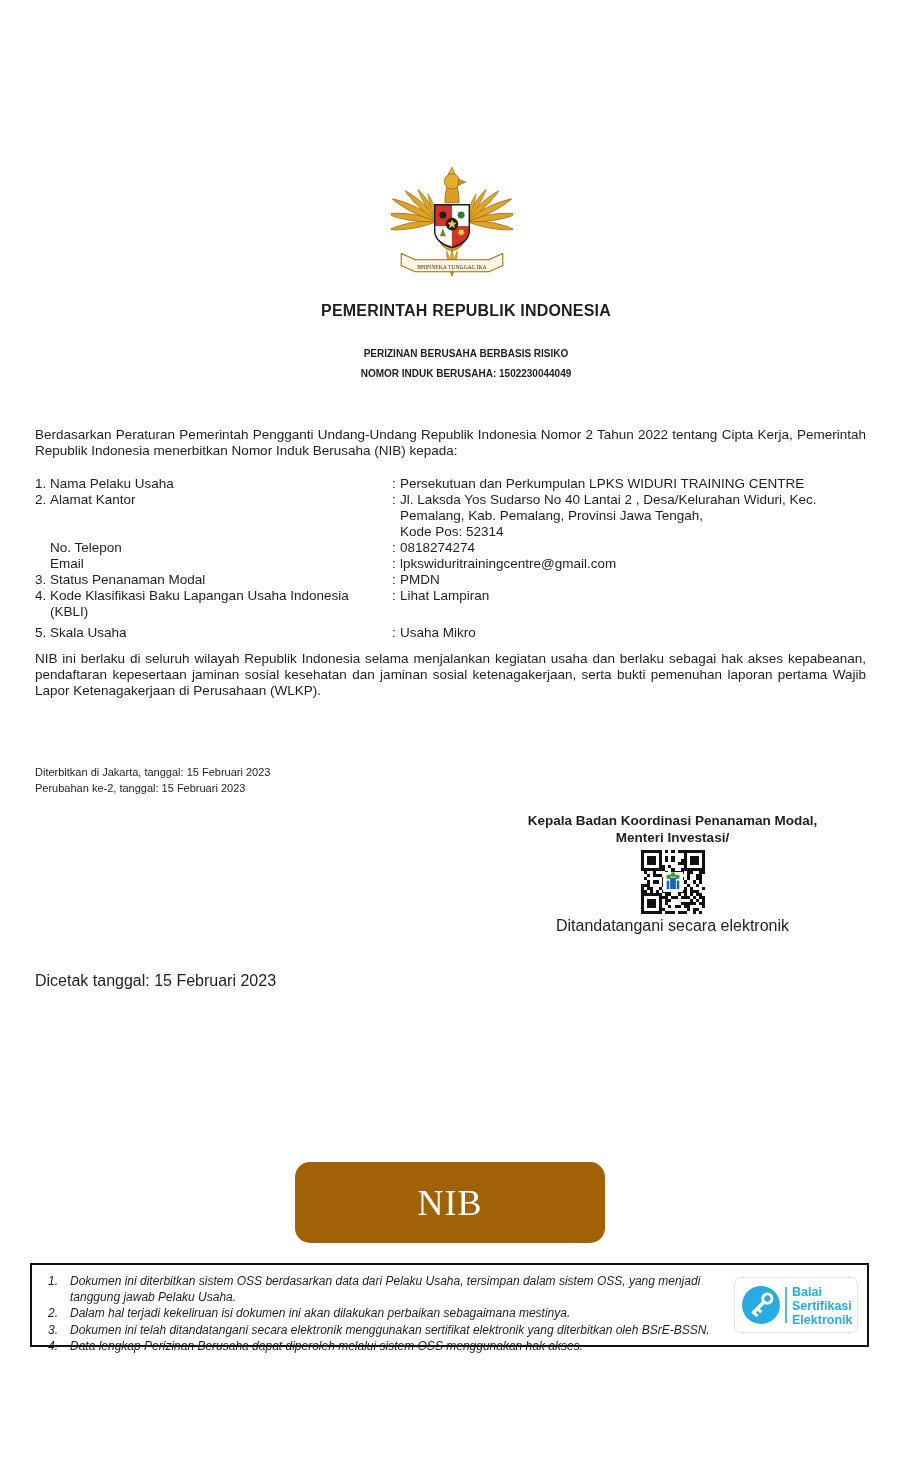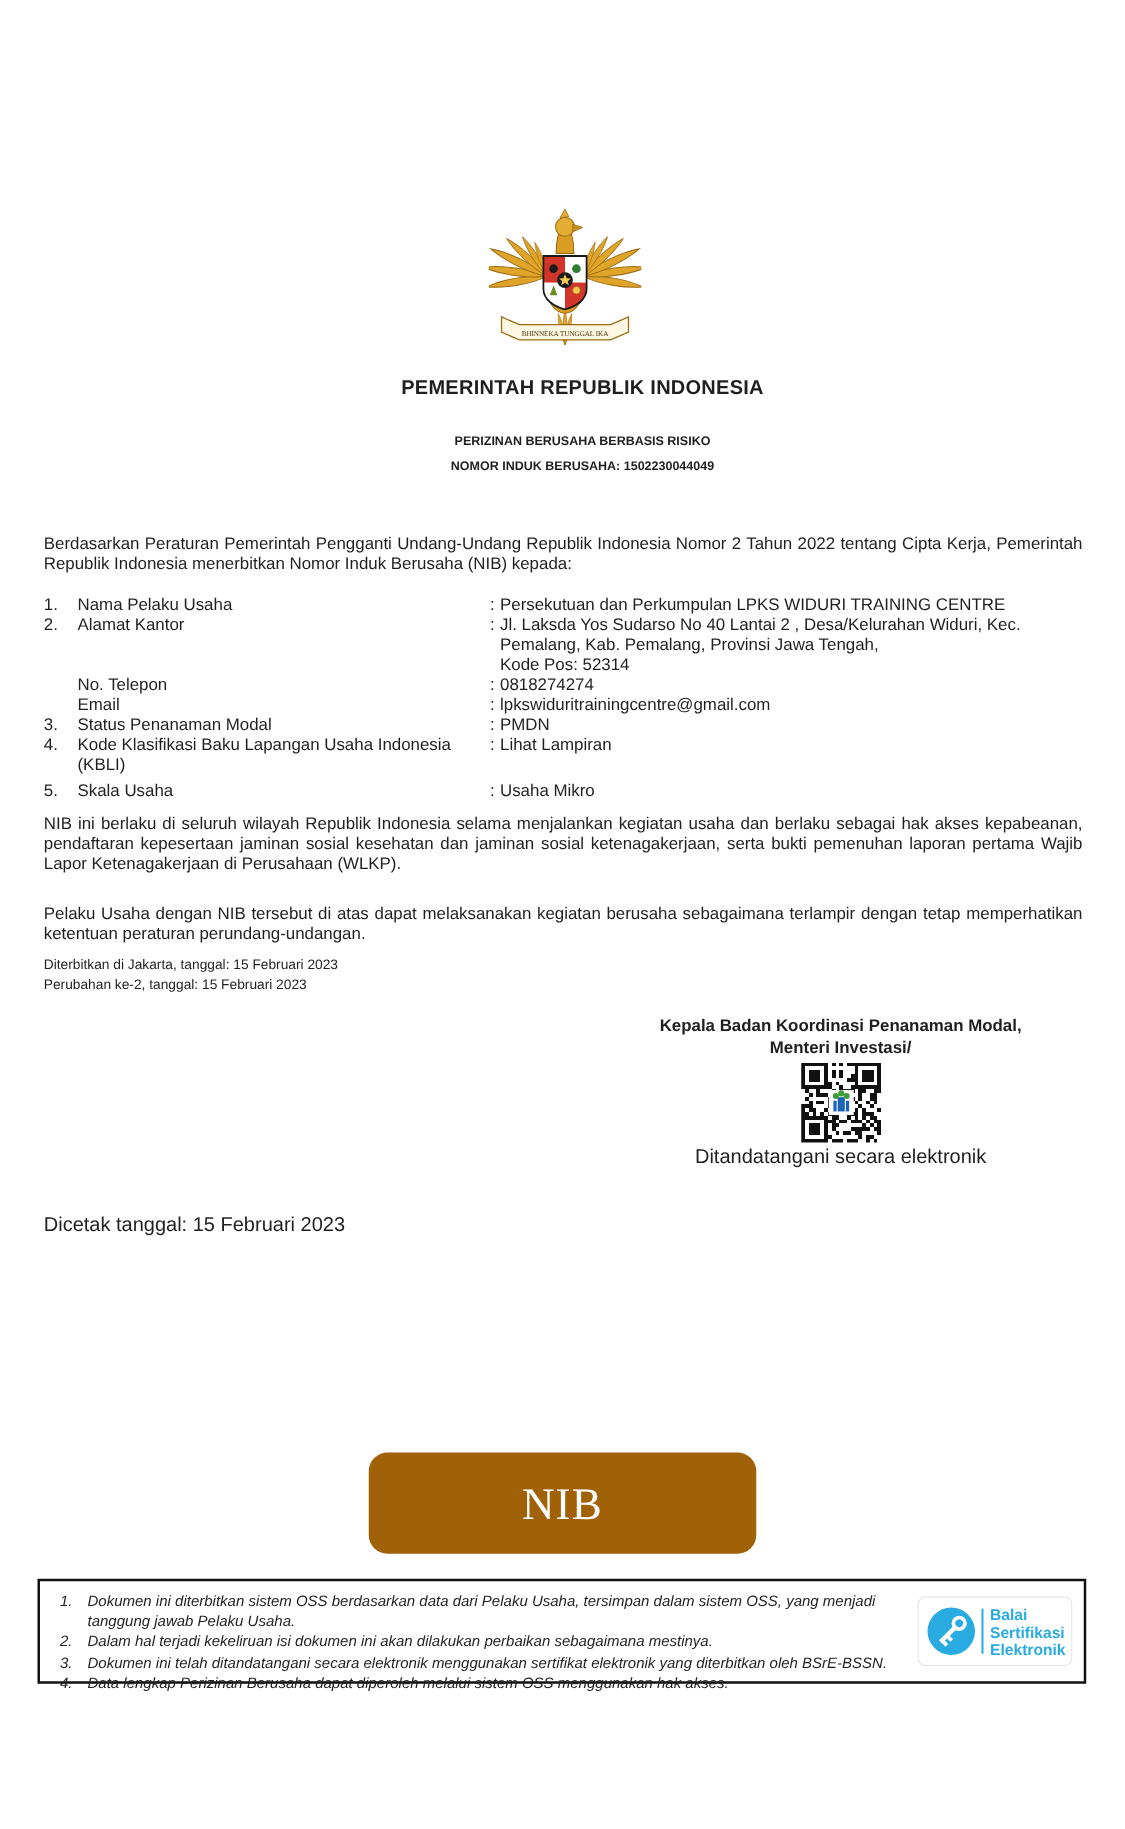--- a/index.html
+++ b/index.html
@@ -12,21 +12,21 @@
   
   .hdr{position:absolute;left:16px;top:302px;width:900px;text-align:center;}
   .hdr .gov{font-size:16px;font-weight:700;letter-spacing:.2px;}
   .hdr .doc{margin-top:24px;font-size:10px;font-weight:700;line-height:20px;}
   
   .intro{position:absolute;left:35px;top:427px;width:831px;font-size:13.5px;line-height:16px;text-align:justify;}
   
   .identity{position:absolute;left:35px;top:476px;width:831px;font-size:13.5px;line-height:16px;}
   .id-row{display:grid;grid-template-columns:15px 342px 8px 1fr;}
   .id-row .num{white-space:nowrap;}
-  .id-row .label{white-space:pre-line;margin-left:12px;}
+  .id-row .label{white-space:pre-line;}
   .id-row .colon{text-align:left;}
   .id-row .value{white-space:pre-line;}
   .id-row.gap-top{margin-top:5px;}
   
   .para{position:absolute;left:35px;width:831px;font-size:13.5px;line-height:16px;text-align:justify;}
   .para-validity{top:651px;}
   .para-obligation{top:723px;}
   .issued{position:absolute;left:35px;top:764px;width:600px;font-size:11px;line-height:16px;}
   
   .sig{position:absolute;left:495px;top:812px;width:355px;text-align:center;font-size:13.5px;}
@@ -170,21 +170,20 @@
     </div>
     <div class="id-row gap-top">
       <span class="num">5.</span>
       <span class="label">Skala Usaha</span>
       <span class="colon">:</span>
       <span class="value">Usaha Mikro</span>
     </div>
   </div>
 
   <div class="para para-validity">NIB ini berlaku di seluruh wilayah Republik Indonesia selama menjalankan kegiatan usaha dan berlaku sebagai hak akses kepabeanan, pendaftaran kepesertaan jaminan sosial kesehatan dan jaminan sosial ketenagakerjaan, serta bukti pemenuhan laporan pertama Wajib Lapor Ketenagakerjaan di Perusahaan (WLKP).</div>
-  <div class="para para-obligation">Pelaku Usaha dengan NIB tersebut di atas dapat melaksanakan kegiatan berusaha sebagaimana terlampir dengan tetap memperhatikan ketentuan peraturan perundang-undangan.</div>
 
   <div class="issued">
     <div>Diterbitkan di Jakarta, tanggal: 15 Februari 2023</div>
     <div>Perubahan ke-2, tanggal: 15 Februari 2023</div>
   </div>
 
   <div class="sig">
     <div class="t">Kepala Badan Koordinasi Penanaman Modal,</div>
     <div class="t">Menteri Investasi/</div>
     <div class="qr-wrap">

